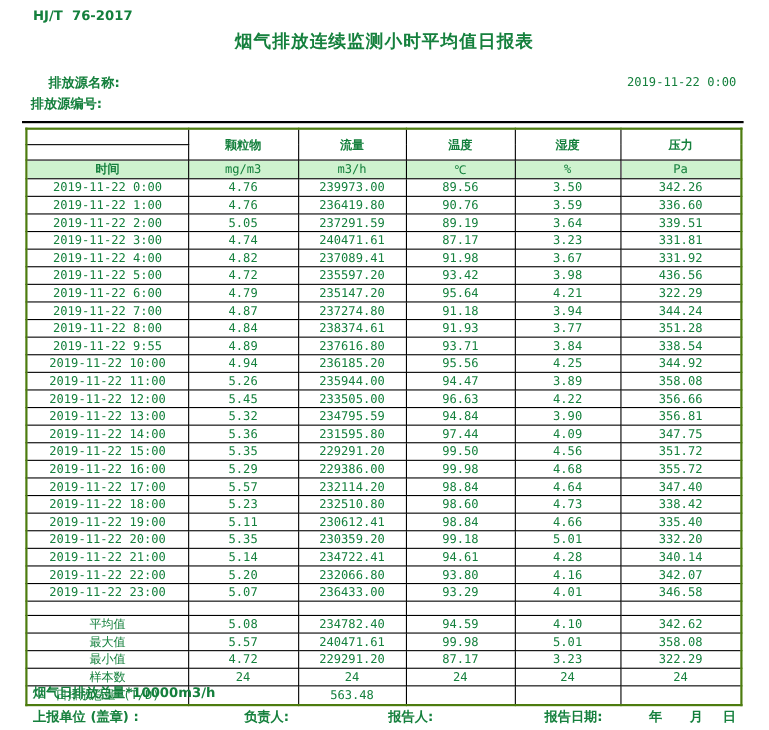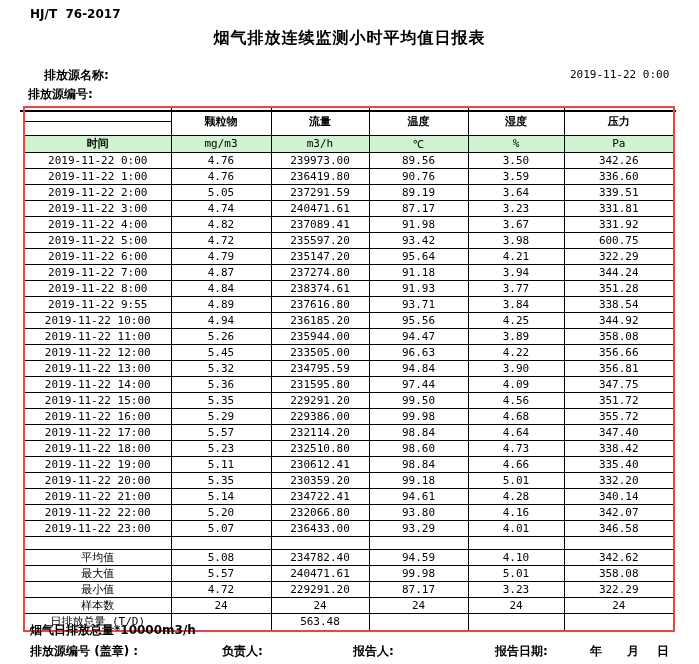--- a/index.html
+++ b/index.html
@@ -1,30 +1,30 @@
 <!DOCTYPE html>
 <html><head>
 <meta charset="utf-8">
 <style>
   * { margin:0; padding:0; box-sizing:border-box; }
   html,body { background:#ffffff; }
   .page {
     position:relative; width:699px; height:664px; background:#ffffff;
-    font-family:"DejaVu Sans", sans-serif; color:#000000; overflow:hidden;
+    font-family:"DejaVu Sans", sans-serif; color:#15803d; overflow:hidden;
   }
   .standard { position:absolute; top:7px; left:30px; font-size:12px; font-weight:bold; white-space:pre; }
   .title { position:absolute; top:28px; left:0; width:100%; text-align:center; font-size:16px; font-weight:bold; letter-spacing:1px; }
   .src-name { position:absolute; top:67px; left:28px; font-size:12px; font-weight:bold;margin-left:16px; }
   .src-id   { position:absolute; top:86px; left:28px; font-size:12px; font-weight:bold; }
   .datetime { position:absolute; top:68px; left:570px; font-size:11px; font-family:"DejaVu Sans Mono", monospace; }
   .rule { position:absolute; top:110px; left:20px; width:656px; height:2px; background:#000; }
 
   table.report-table {
-    position:absolute; top:106px; left:23px;
-    border-collapse:collapse; border:2px solid #ef4444;
+    position:absolute; top:116px; left:23px;
+    border-collapse:collapse; border:2px solid #4d7c0f;
     table-layout:fixed;
   }
   table.report-table td {
     border:1px solid #000; text-align:center; padding:0; overflow:hidden;
     font-size:11px; font-family:"DejaVu Sans Mono", monospace; white-space:nowrap;
   }
   tr.h1 td, tr.h2 td { height:14px; }
   td.param { font-size:12px; font-weight:bold; font-family:"DejaVu Sans", sans-serif; }
   tr.h3 td { height:17px; }
   td.time-h { font-size:12px; font-weight:bold; font-family:"DejaVu Sans", sans-serif; }
@@ -128,21 +128,21 @@
           <td>91.98</td>
           <td>3.67</td>
           <td>331.92</td>
         </tr>
         <tr class="data-row">
           <td>2019-11-22 5:00</td>
           <td>4.72</td>
           <td>235597.20</td>
           <td>93.42</td>
           <td>3.98</td>
-          <td>600.75</td>
+          <td>436.56</td>
         </tr>
         <tr class="data-row">
           <td>2019-11-22 6:00</td>
           <td>4.79</td>
           <td>235147.20</td>
           <td>95.64</td>
           <td>4.21</td>
           <td>322.29</td>
         </tr>
         <tr class="data-row">
@@ -334,21 +334,21 @@
         <td></td>
         <td></td>
         <td></td>
       </tr>
     </tbody>
   </table>
 
   <div class="note">烟气日排放总量*10000m3/h</div>
 
   <div class="sig-row">
-    <span class="lbl-unit">排放源编号 (盖章) :</span>
+    <span class="lbl-unit">上报单位 (盖章) :</span>
     <span class="lbl-resp">负责人:</span>
     <span class="lbl-reporter">报告人:</span>
     <span class="lbl-date">报告日期:</span>
     <span class="lbl-year">年</span>
     <span class="lbl-month">月</span>
     <span class="lbl-day">日</span>
   </div>
 
 </div>
 

